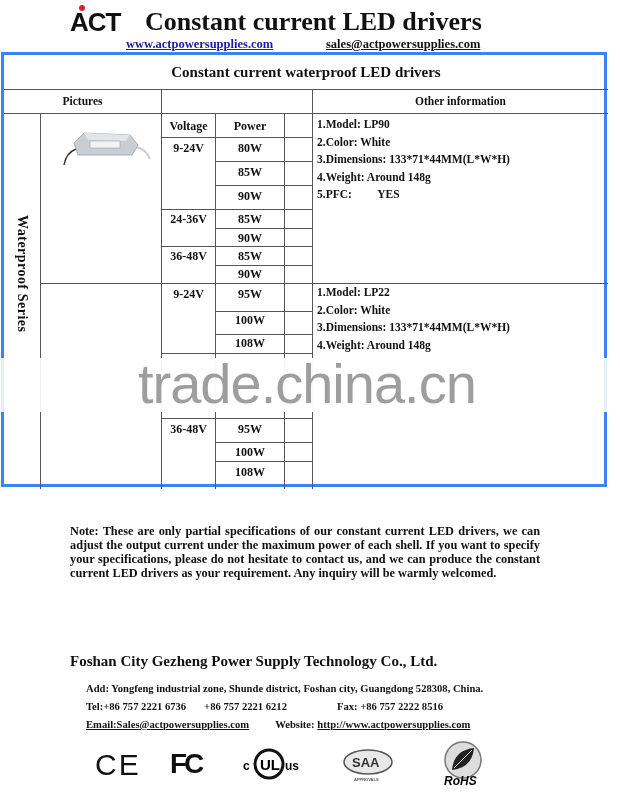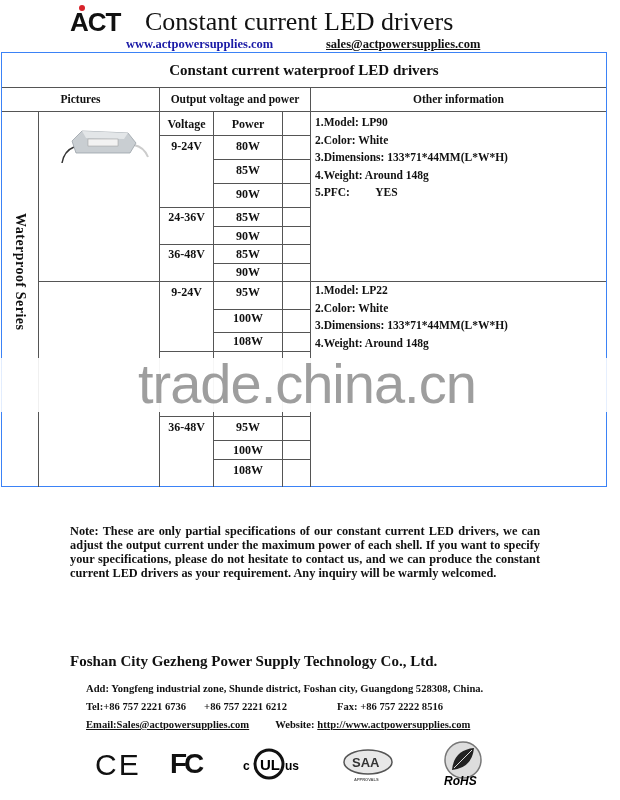--- a/index.html
+++ b/index.html
@@ -2,25 +2,25 @@
 <html><head>
   <meta charset="utf-8">
   <style>
     html, body { margin: 0; padding: 0; background: #ffffff; }
     body { width: 620px; height: 800px; position: relative; overflow: hidden;
            font-family: "Liberation Serif", "DejaVu Serif", serif; color: #111; }
     .header { position: absolute; left: 0; top: 0; width: 620px; height: 52px; }
     .logo { position: absolute; left: 70px; top: 8px; font-family: "Liberation Sans", "DejaVu Sans", sans-serif;
             font-weight: bold; font-size: 26px; letter-spacing: -1px; color: #111; line-height: 28px; }
     .logo-dot { position: absolute; left: 9px; top: -3px; width: 6px; height: 6px; border-radius: 50%; background: #d8232a; }
-    .main-title { position: absolute; left: 145px; top: 6px; font-size: 26px; font-weight: normal; line-height: 32px; white-space: nowrap; }
-    .site-link { position: absolute; left: 126px; top: 37px; font-size: 12.5px; font-weight: bold; color: #1a1aa6; }
+    .main-title { position: absolute; left: 145px; top: 6px; font-size: 26px; font-weight: bold; line-height: 32px; white-space: nowrap; }
+    .site-link { position: absolute; left: 126px; top: 37px; font-size: 12.5px; font-weight: bold; color: #1a1aa6; text-decoration: underline; }
     .sales-link { position: absolute; left: 326px; top: 37px; font-size: 12.5px; font-weight: bold; color: #111; text-decoration: underline; }
 
-    .spec-table { position: absolute; left: 1px; top: 52px; width: 606px; height: 435px; border: 1px solid #3b82f6; box-sizing: border-box; }
+    .spec-table { position: absolute; left: 1px; top: 52px; width: 606px; height: 435px; border: 3px solid #3b82f6; box-sizing: border-box; }
     .line { position: absolute; background: #555; }
     .cell-text { position: absolute; font-weight: bold; font-size: 12px; white-space: nowrap; text-align: center; }
     .table-title { position: absolute; left: 0; top: 0; width: 604px; height: 34px; line-height: 34px; text-align: center;
                    font-size: 15px; font-weight: bold; }
     .col-head { position: absolute; top: 35px; height: 23px; line-height: 23px; font-size: 11.5px; font-weight: bold; text-align: center; }
     .vert-label { position: absolute; left: 0; top: 100px; width: 36px; height: 200px;
                   writing-mode: vertical-rl; font-weight: bold; font-size: 14px; letter-spacing: 0.5px;
                   display: flex; align-items: center; justify-content: flex-start; padding-top: 60px; box-sizing: border-box; }
     .info-block { position: absolute; left: 313px; font-size: 11.5px; font-weight: bold; line-height: 17.5px; }
     .info-block div { white-space: pre; }
@@ -55,21 +55,20 @@
   <a class="sales-link">sales@actpowersupplies.com</a>
 </div>
 
 <div class="spec-table">
   <div class="table-title">Constant current waterproof LED drivers</div>
 
   <div class="line" style="left:0;top:34px;width:604px;height:1px;"></div>
   <div class="line" style="left:0;top:58px;width:604px;height:1px;"></div>
 
   <div class="col-head" style="left:0;width:157px;">Pictures</div>
-  <div class="col-head" style="left:158px;width:150px;">Output voltage and power</div>
   <div class="col-head" style="left:309px;width:295px;">Other information</div>
 
   <div class="line" style="left:157px;top:34px;width:1px;height:400px;"></div>
   <div class="line" style="left:308px;top:34px;width:1px;height:400px;"></div>
   <div class="line" style="left:36px;top:58px;width:1px;height:376px;"></div>
   <div class="line" style="left:211px;top:58px;width:1px;height:376px;"></div>
   <div class="line" style="left:280px;top:58px;width:1px;height:376px;"></div>
 
   <div class="vert-label">Waterproof  Series</div>
 

